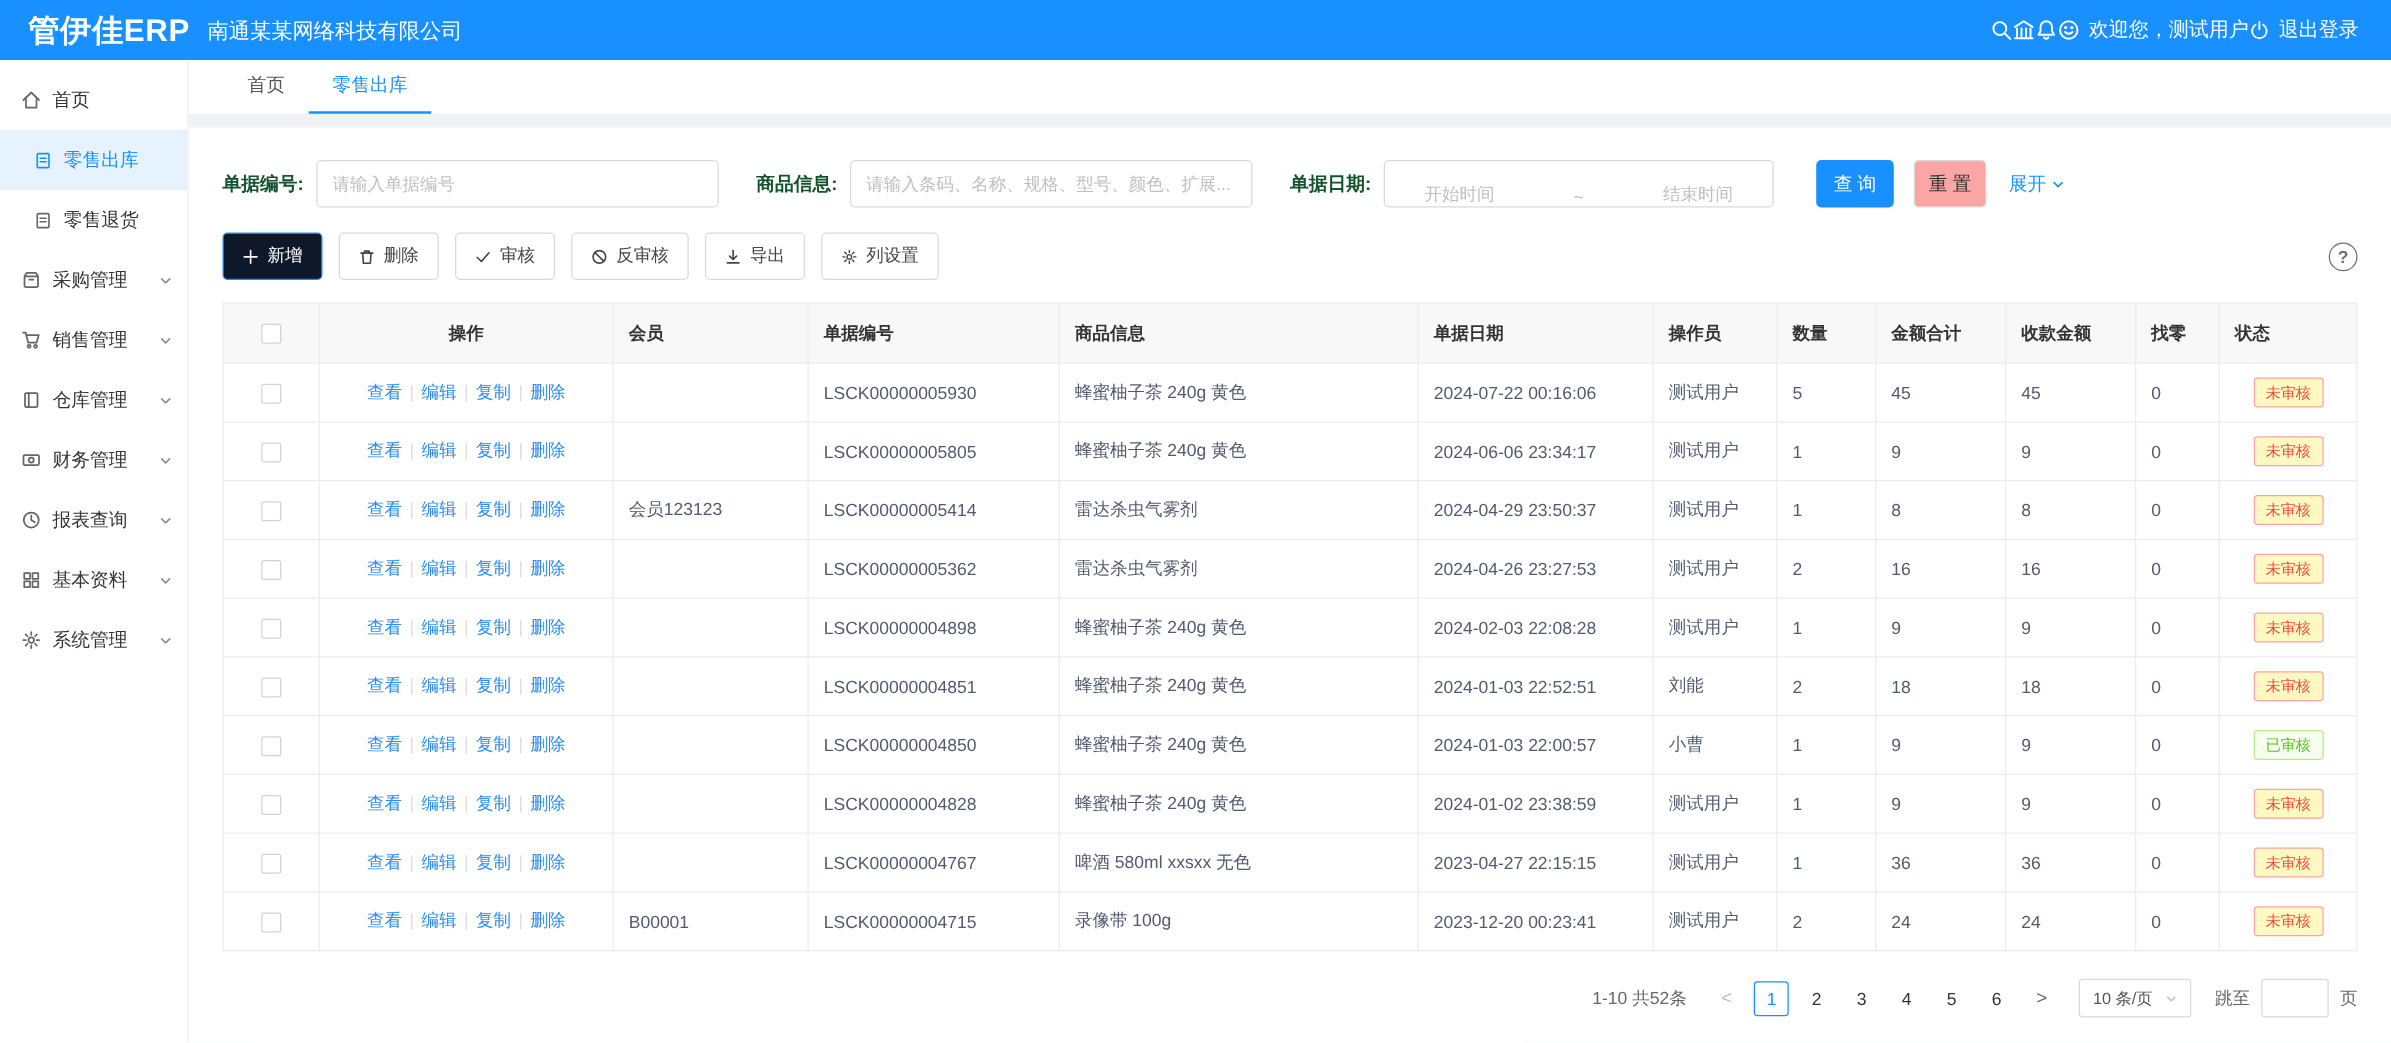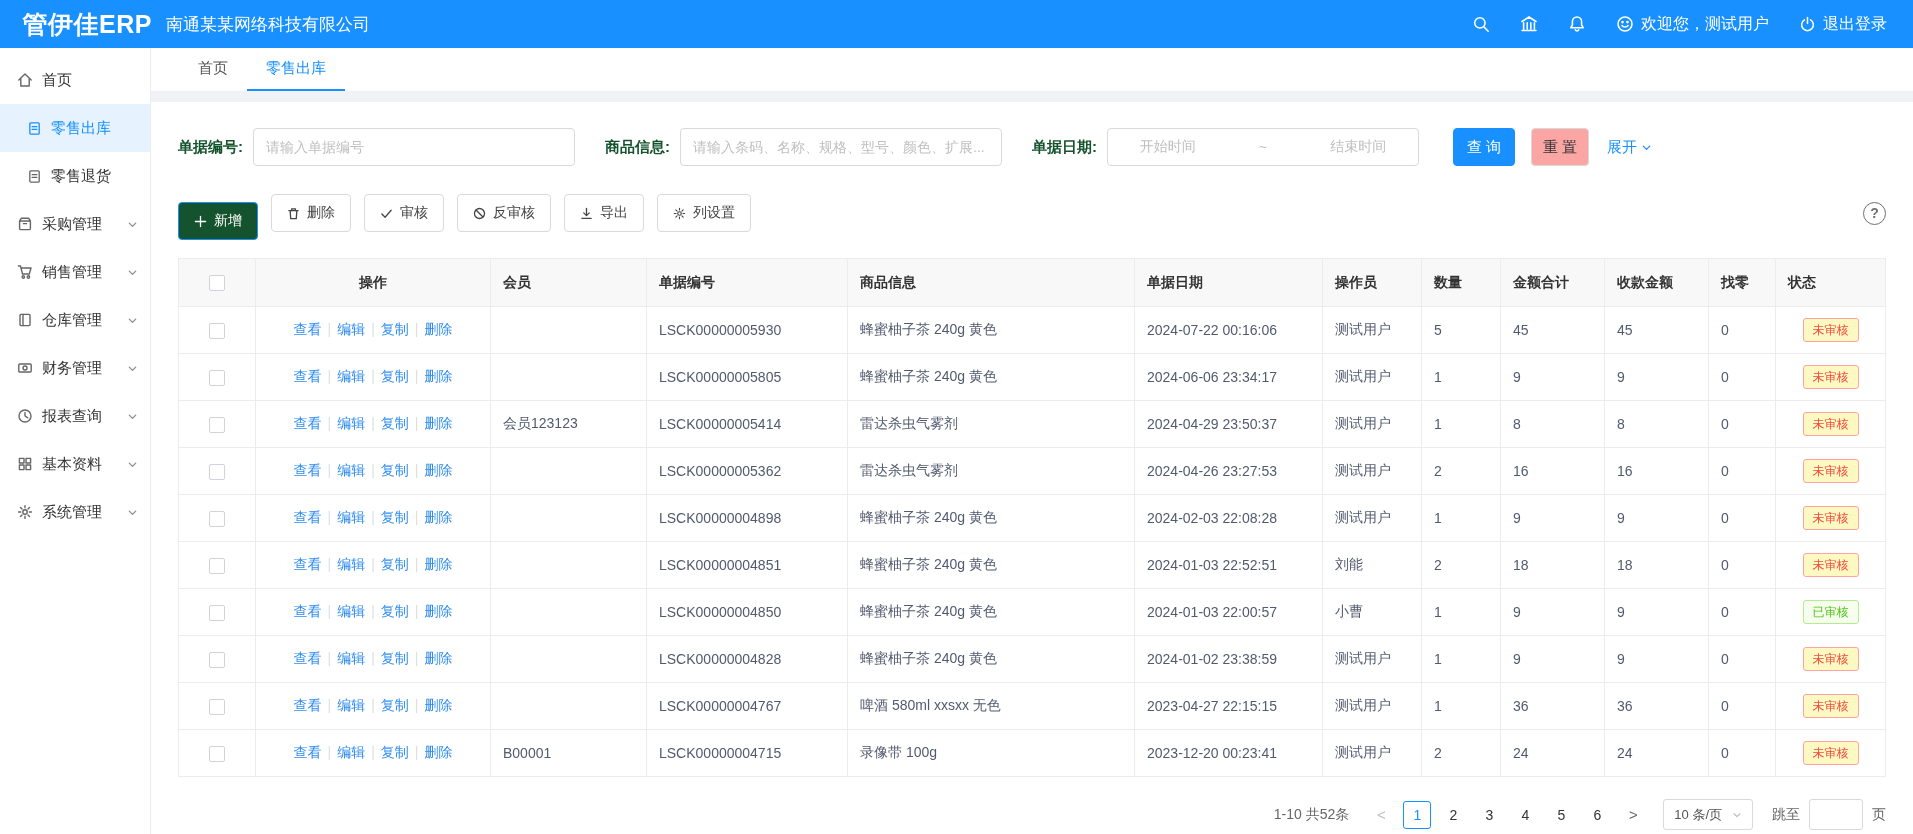--- a/index.html
+++ b/index.html
@@ -4,21 +4,21 @@
 <style>
   * { margin:0; padding:0; box-sizing:border-box; }
   html,body { width:1913px; height:834px; }
   body { font-family:"Liberation Sans","DejaVu Sans",sans-serif; background:#fff; overflow:hidden; }
   .app { width:100%; height:100%; display:flex; flex-direction:column; }
 
   
   .topbar { height:48px; background:#1890ff; display:flex; align-items:center; color:#fff; flex-shrink:0; }
   .logo { width:152px; font-size:25px; font-weight:bold; padding-left:13px; letter-spacing:.5px; white-space:nowrap;text-align:right; }
   .company { font-size:17px; padding-left:14px; }
-  .topbar-right { margin-left:auto; display:flex; align-items:center; gap:30px; padding-right:26px; font-size:16px; }
+  .topbar-right { margin-left:auto; display:flex; align-items:center; padding-right:26px; font-size:16px; }
   .iconbtn { display:flex; align-items:center; gap:7px; cursor:pointer; white-space:nowrap; }
   svg.ic { stroke:currentColor; fill:none; stroke-width:1.4; stroke-linecap:round; stroke-linejoin:round; display:block; }
 
   
   .frame { flex:1; display:flex; min-height:0; }
   .sidebar { width:151px; background:#fff; border-right:1px solid #ececec; flex-shrink:0; padding-top:8px; }
   .side-item { height:48px; display:flex; align-items:center; padding:0 12px 0 17px; font-size:15px; color:#333; cursor:pointer; }
   .side-item .lbl { margin-left:9px; white-space:nowrap; }
   .side-item .chev { margin-left:auto; color:#8c8c8c; }
   .side-item.active-parent { color:#1890ff; }
@@ -37,31 +37,31 @@
   .tab.active { color:#1890ff; border-bottom-color:#1890ff; }
 
   .content { flex:1; background:#fff; margin-top:10px; padding:26px 27px 0; min-height:0; }
 
   
   .filter-row { display:flex; align-items:center; }
   .f-label { font-size:15px; font-weight:bold; color:#14532d; white-space:nowrap; margin-right:10px; }
   .f-gap { width:30px; flex-shrink:0; }
   .f-input { height:38px; border:1px solid #d9d9d9; border-radius:4px; padding:0 12px; font-size:14px; color:#333; width:322px; outline:none; font-family:inherit; }
   .f-input::placeholder { color:#bfbfbf; }
-  .date-box { width:312px; height:38px; border:1px solid #d9d9d9; border-radius:4px; display:flex; align-items:center; justify-content:space-around; color:#bfbfbf; font-size:14px; cursor:pointer; }
+  .date-box { width:312px; height:38px; border:1px solid #d9d9d9; border-radius:4px; display:flex; align-items:flex-end; justify-content:space-around; color:#bfbfbf; font-size:14px; cursor:pointer; }
   .btn { height:38px; border-radius:4px; border:1px solid #d9d9d9; background:#fca5a5; font-size:15px; display:inline-flex; align-items:center; justify-content:center; cursor:pointer; color:#333; font-family:inherit; white-space:nowrap; }
   .btn.primary { background:#1890ff; border-color:#1890ff; color:#fff; }
   .btn-query { width:62px; margin-left:34px; }
   .btn-reset { width:58px; margin-left:16px; }
   .expand-link { margin-left:18px; color:#1890ff; font-size:15px; display:inline-flex; align-items:center; gap:4px; cursor:pointer; white-space:nowrap; }
 
   
   .toolbar { display:flex; align-items:center; gap:13px; margin-top:20px; }
   .tbtn { height:38px; padding:0 15px; border-radius:4px; border:1px solid #d9d9d9; background:#fff; color:#444; font-size:14px; display:inline-flex; align-items:center; gap:7px; cursor:pointer; font-family:inherit; white-space:nowrap; }
-  .tbtn.primary { background:#14532d; border-color:#1890ff; color:#fff;margin-top:16px; }
+  .tbtn.primary { background:#0f172a; border-color:#1890ff; color:#fff; }
   .help-circle { margin-left:auto; width:23px; height:23px; border:1.6px solid #6f6f6f; border-radius:50%; color:#6f6f6f; font-size:14px; font-weight:bold; display:flex; align-items:center; justify-content:center; cursor:pointer; }
 
   
   .grid { width:100%; border-collapse:collapse; table-layout:fixed; margin-top:18px; }
   .grid th, .grid td { border:1px solid #eaecee; padding:0 12px; font-size:14px; color:#515a6e; text-align:left; overflow:hidden; white-space:nowrap; }
   .grid th { height:48px; background:#f8f8f9; color:#333; font-weight:bold; }
   .grid td { height:47px; background:#fff; }
   .col-center { text-align:center !important; }
   .checkbox { display:inline-block; width:16px; height:16px; border:1px solid #d0d3da; border-radius:2px; background:#fff; vertical-align:middle; cursor:pointer; }
   .act a { color:#2d8cf0; text-decoration:none; cursor:pointer; }

